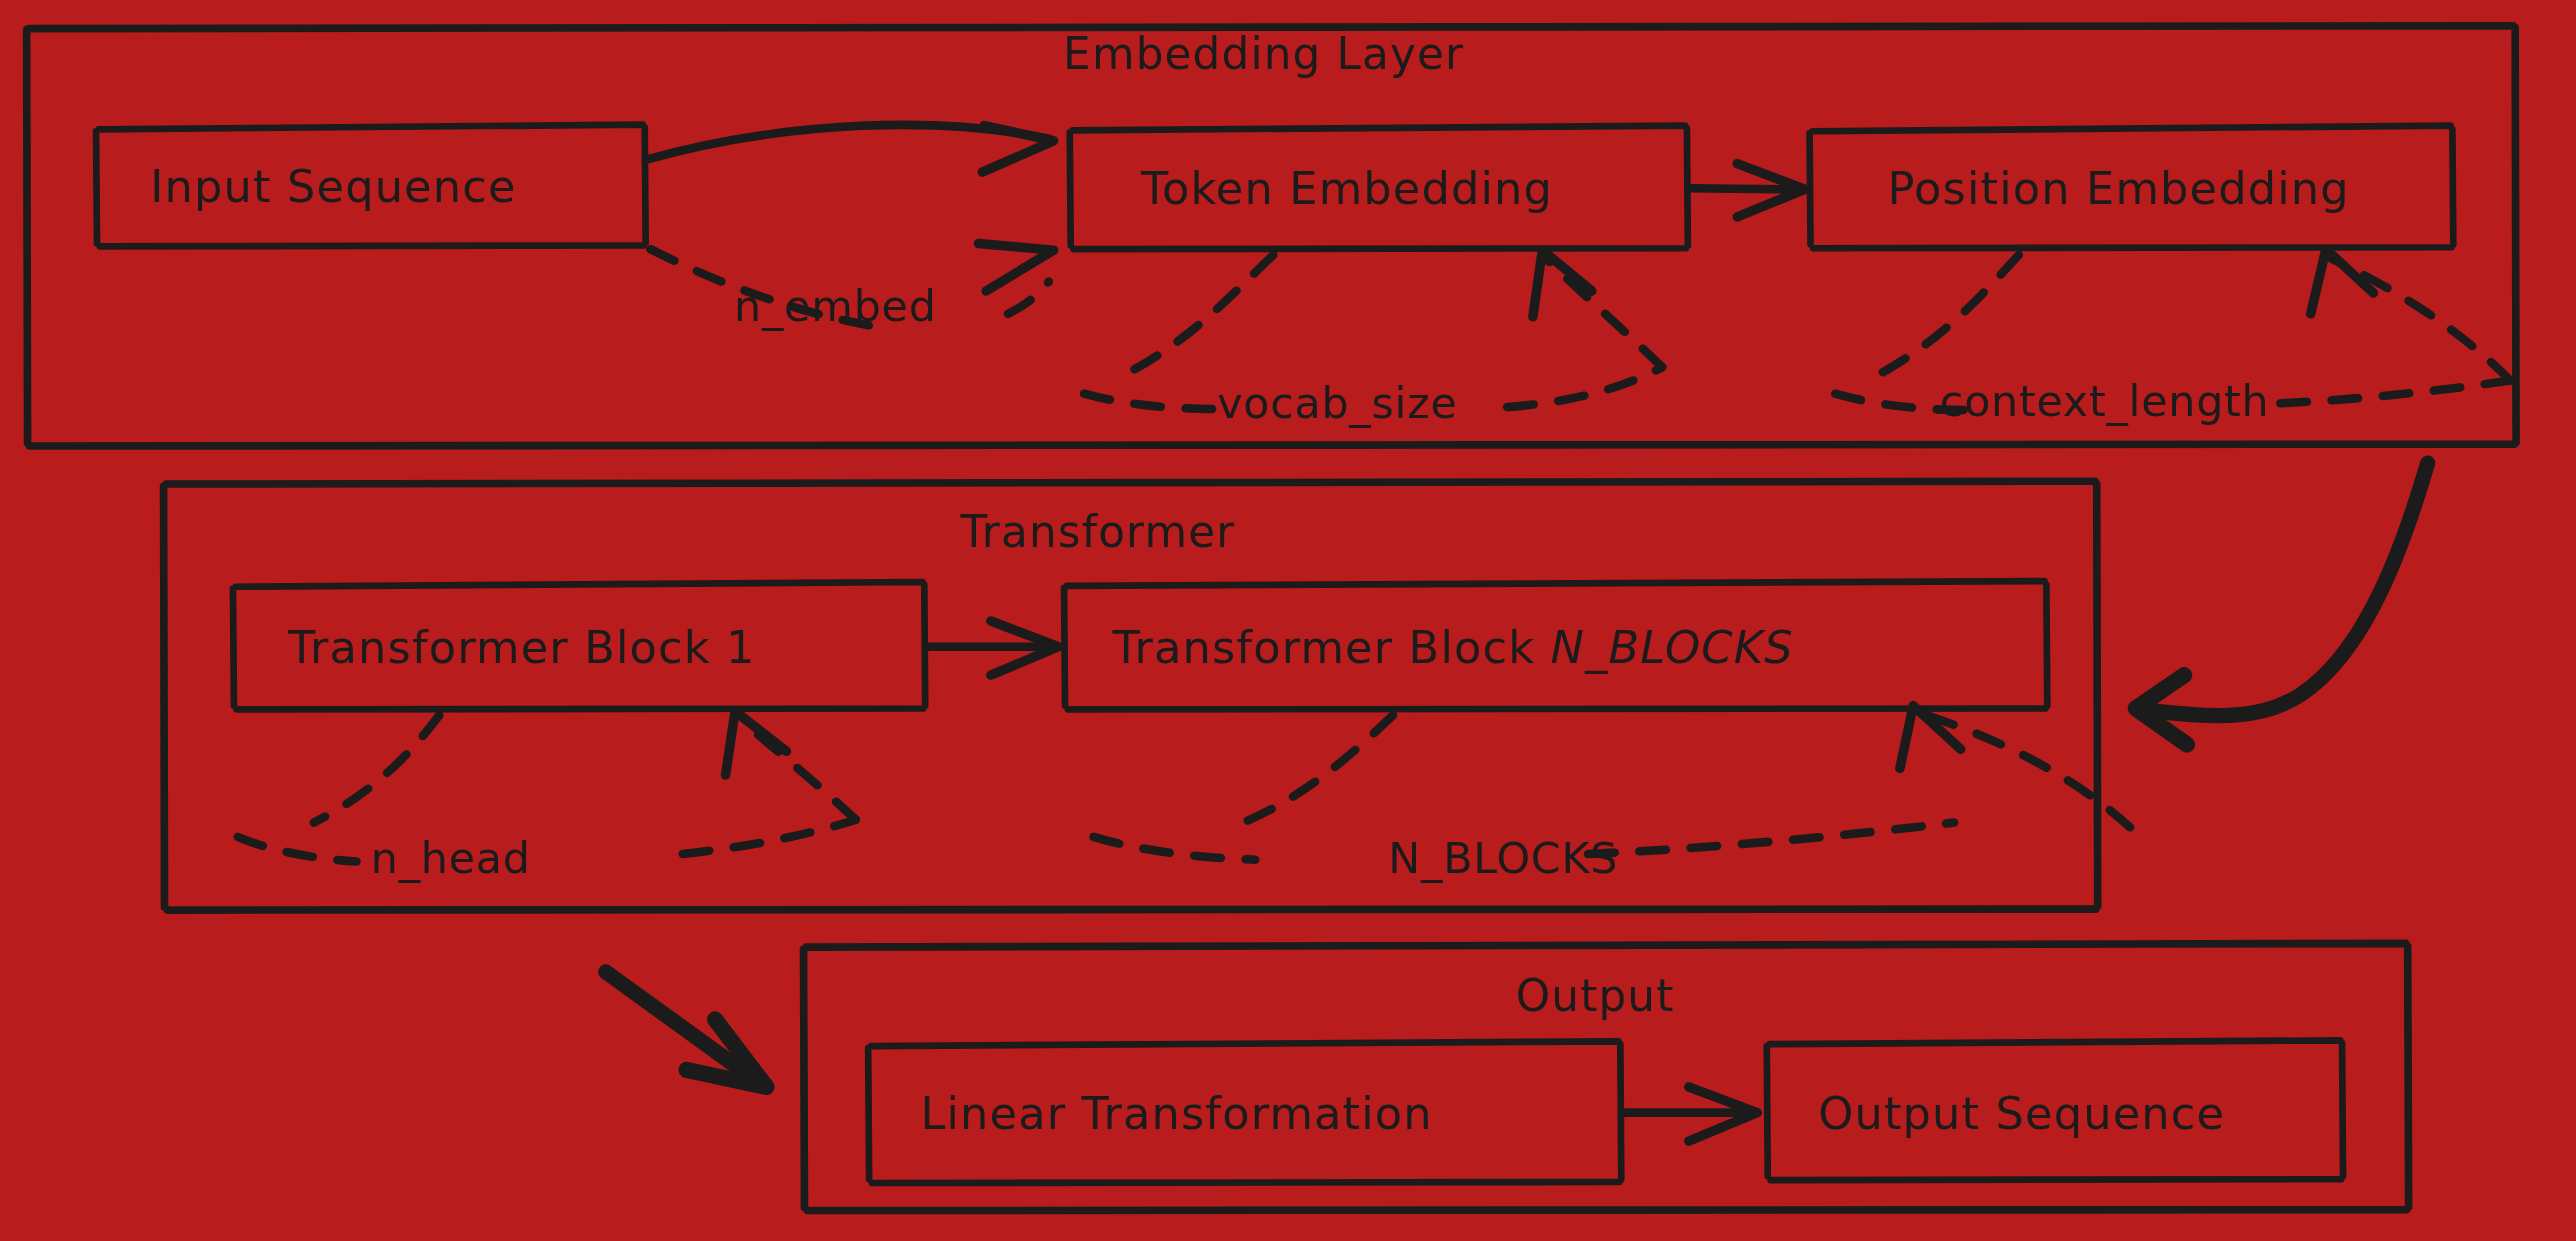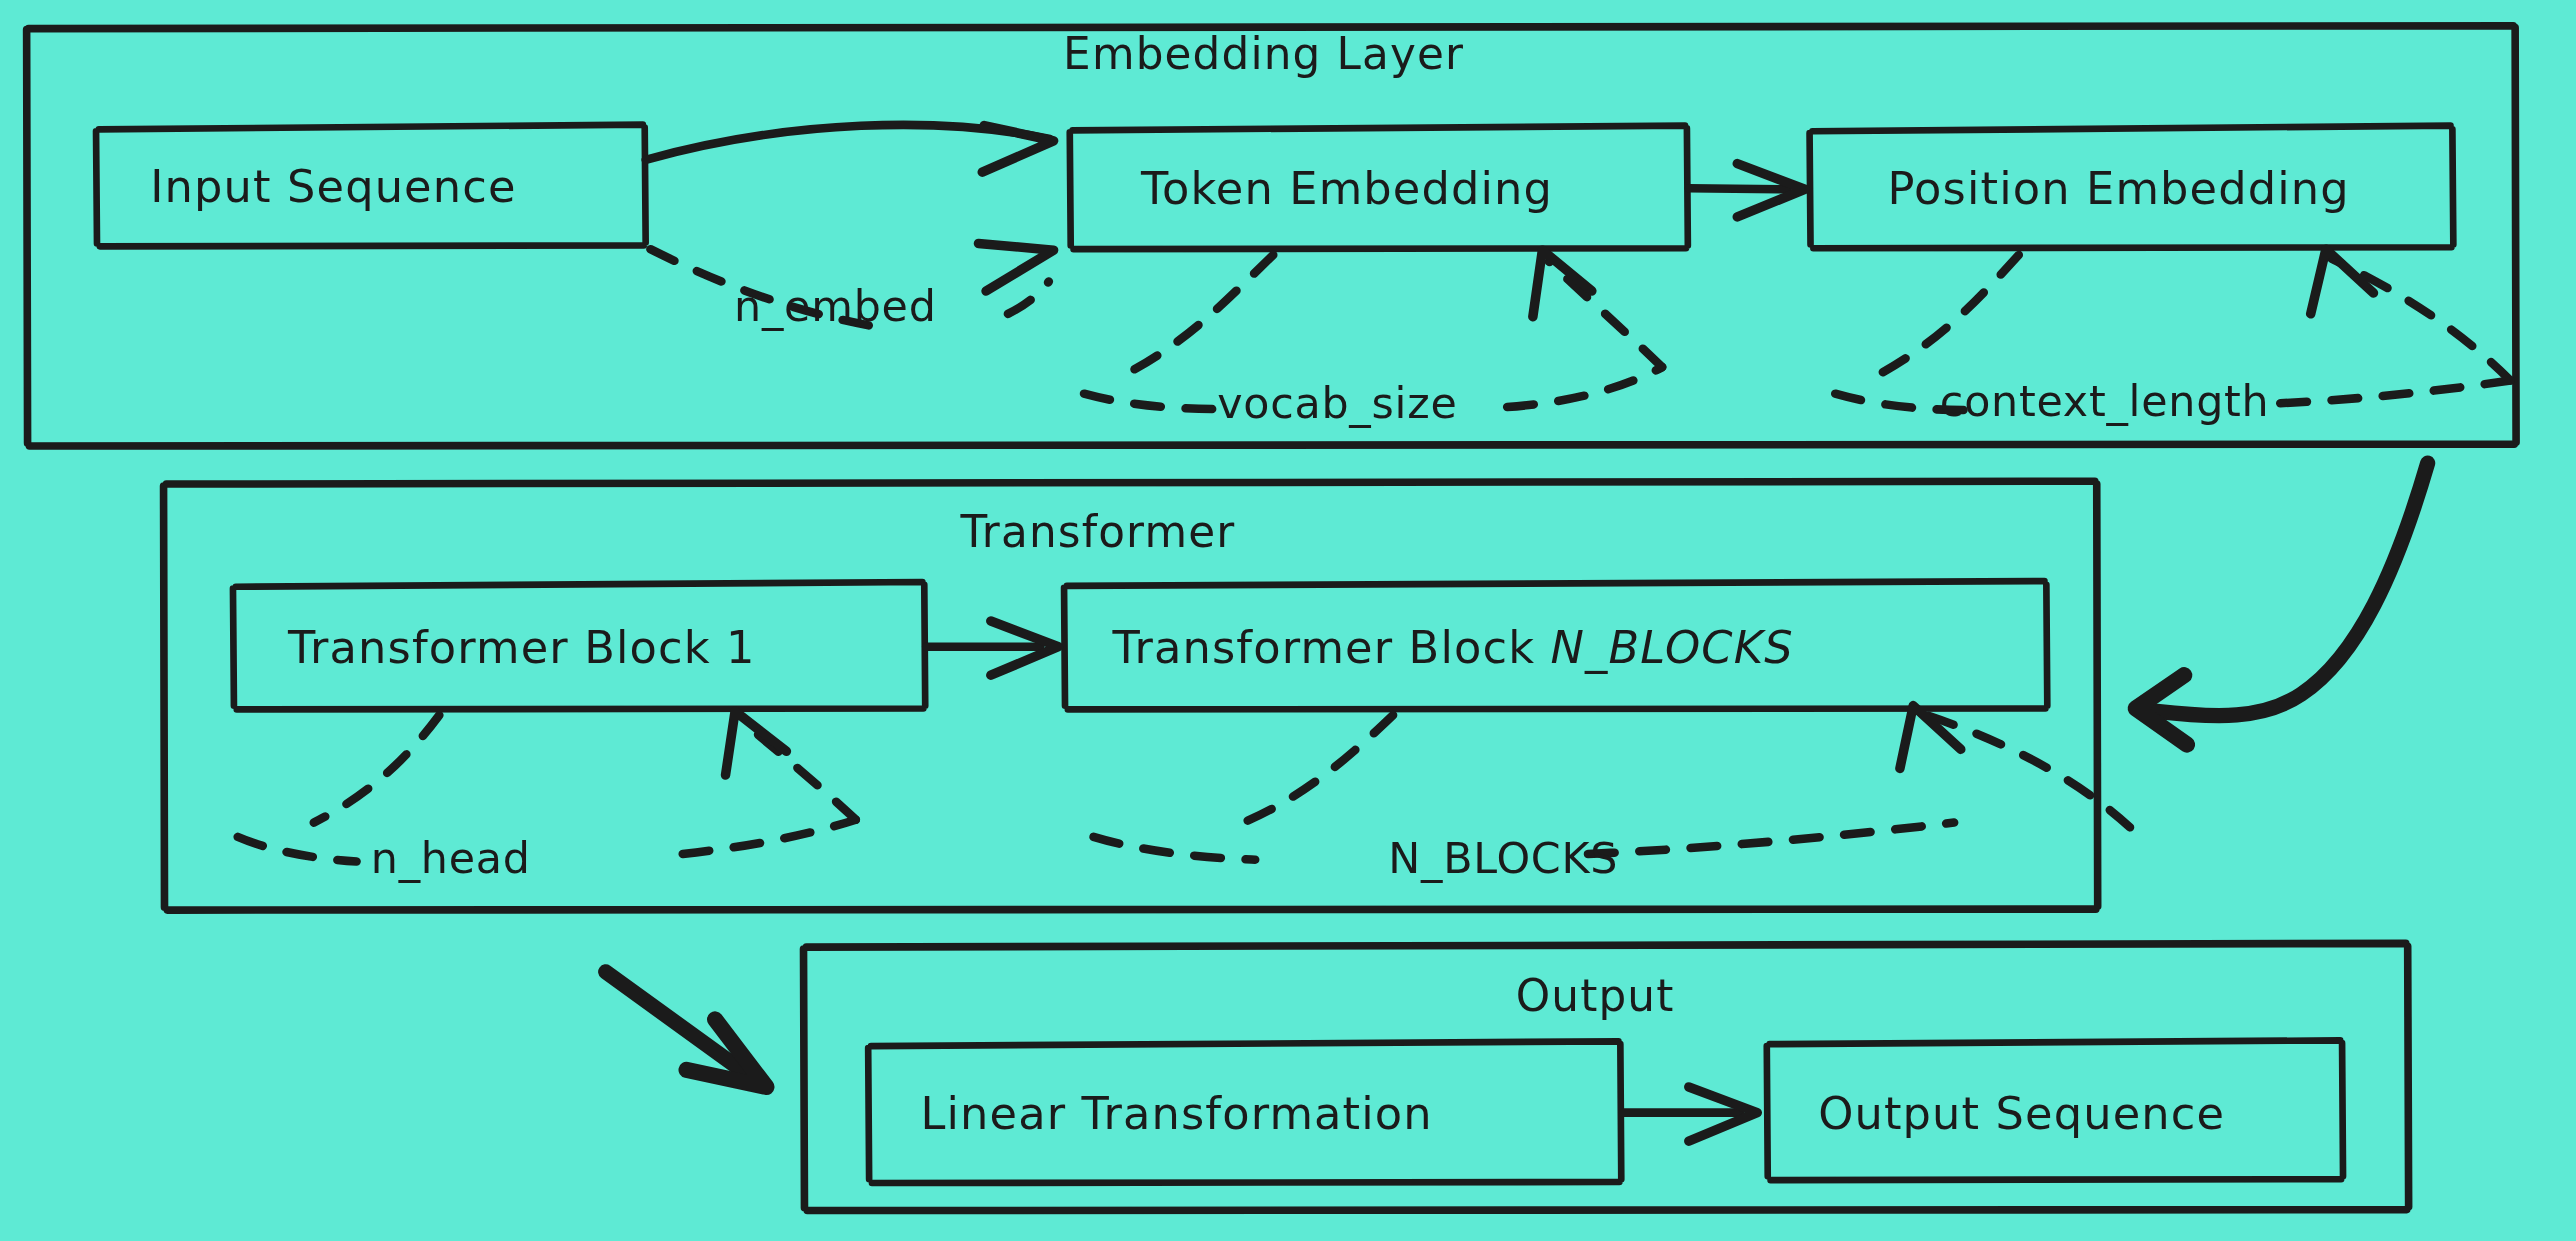--- a/index.html
+++ b/index.html
@@ -4,21 +4,21 @@
 <style>
   html, body {
     margin: 0;
     padding: 0;
     background: #ffffff;
   }
   #canvas-root {
     position: relative;
     width: 2576px;
     height: 1242px;
-    background: #5eead4;
+    background: #b91c1c;
     overflow: hidden;
     font-family: "DejaVu Sans", sans-serif;
   }
   svg.diagram {
     position: absolute;
     inset: 0;
     width: 2576px;
     height: 1242px;
     display: block;
   }

